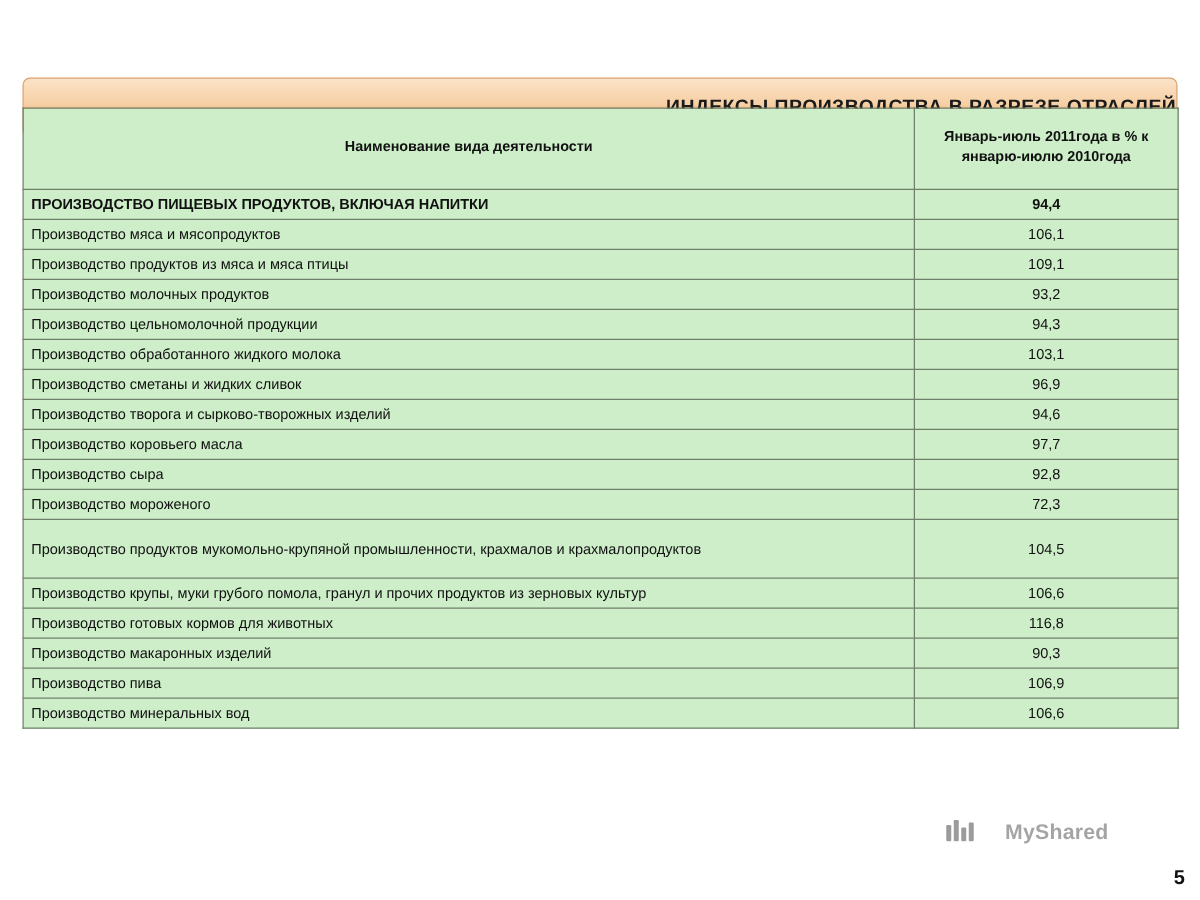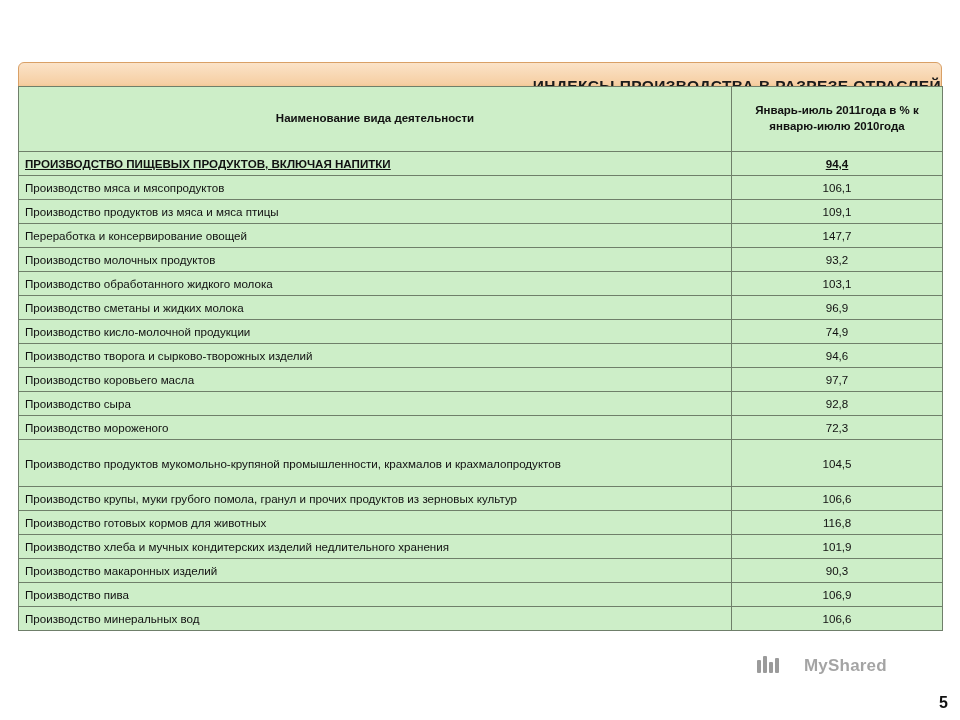--- a/index.html
+++ b/index.html
@@ -92,21 +92,20 @@
     padding: 1px 4px 1px 6px;
     white-space: normal;
   }
   tbody td.value {
     text-align: center;
     padding: 1px 4px;
     margin-top: 15px;
   }
   tbody tr.bold td {
     font-weight: bold;
-    text-decoration: underline;
   }
   tbody tr.tall td {
     height: 44px;
   }
 
   
   .watermark {
     position: absolute;
     left: 756px;
     top: 654px;
@@ -168,38 +167,34 @@
           </tr>
           <tr>
             <td class="name">Производство мяса и мясопродуктов</td>
             <td class="value">106,1</td>
           </tr>
           <tr>
             <td class="name">Производство продуктов из мяса и мяса птицы</td>
             <td class="value">109,1</td>
           </tr>
           <tr>
-            <td class="name">Переработка и консервирование овощей</td>
-            <td class="value">147,7</td>
-          </tr>
-          <tr>
             <td class="name">Производство молочных продуктов</td>
             <td class="value">93,2</td>
           </tr>
           <tr>
+            <td class="name">Производство цельномолочной продукции</td>
+            <td class="value">94,3</td>
+          </tr>
+          <tr>
             <td class="name">Производство обработанного жидкого молока</td>
             <td class="value">103,1</td>
           </tr>
           <tr>
-            <td class="name">Производство сметаны и жидких молока</td>
+            <td class="name">Производство сметаны и жидких сливок</td>
             <td class="value">96,9</td>
-          </tr>
-          <tr>
-            <td class="name">Производство кисло-молочной продукции</td>
-            <td class="value">74,9</td>
           </tr>
           <tr>
             <td class="name">Производство творога и сырково-творожных изделий</td>
             <td class="value">94,6</td>
           </tr>
           <tr>
             <td class="name">Производство коровьего масла</td>
             <td class="value">97,7</td>
           </tr>
           <tr>
@@ -214,24 +209,20 @@
             <td class="name">Производство продуктов мукомольно-крупяной промышленности, крахмалов и крахмалопродуктов</td>
             <td class="value">104,5</td>
           </tr>
           <tr>
             <td class="name">Производство крупы, муки грубого помола, гранул и прочих продуктов из  зерновых культур</td>
             <td class="value">106,6</td>
           </tr>
           <tr>
             <td class="name">Производство готовых кормов для животных</td>
             <td class="value">116,8</td>
-          </tr>
-          <tr>
-            <td class="name">Производство хлеба и мучных кондитерских изделий недлительного  хранения</td>
-            <td class="value">101,9</td>
           </tr>
           <tr>
             <td class="name">Производство макаронных изделий</td>
             <td class="value">90,3</td>
           </tr>
           <tr>
             <td class="name">Производство пива</td>
             <td class="value">106,9</td>
           </tr>
           <tr>

